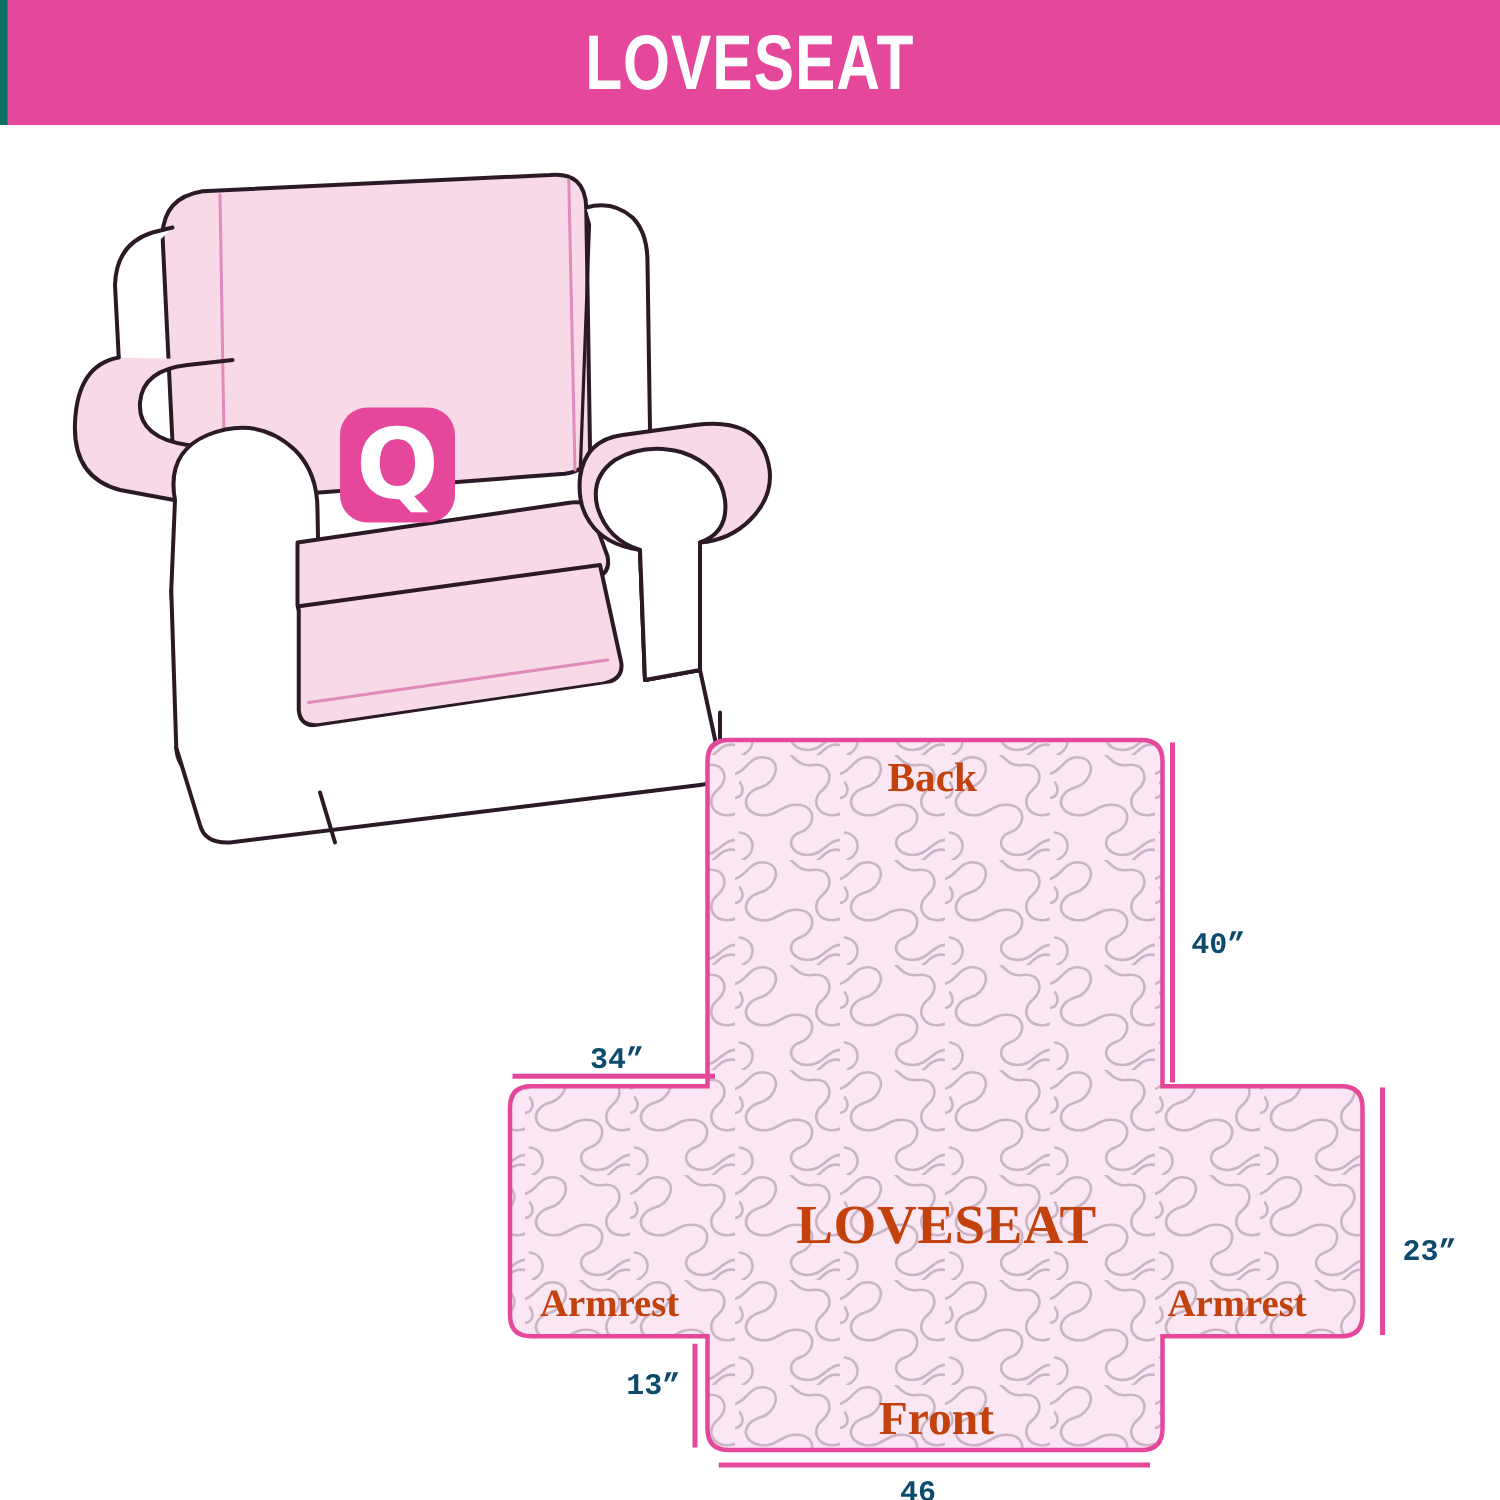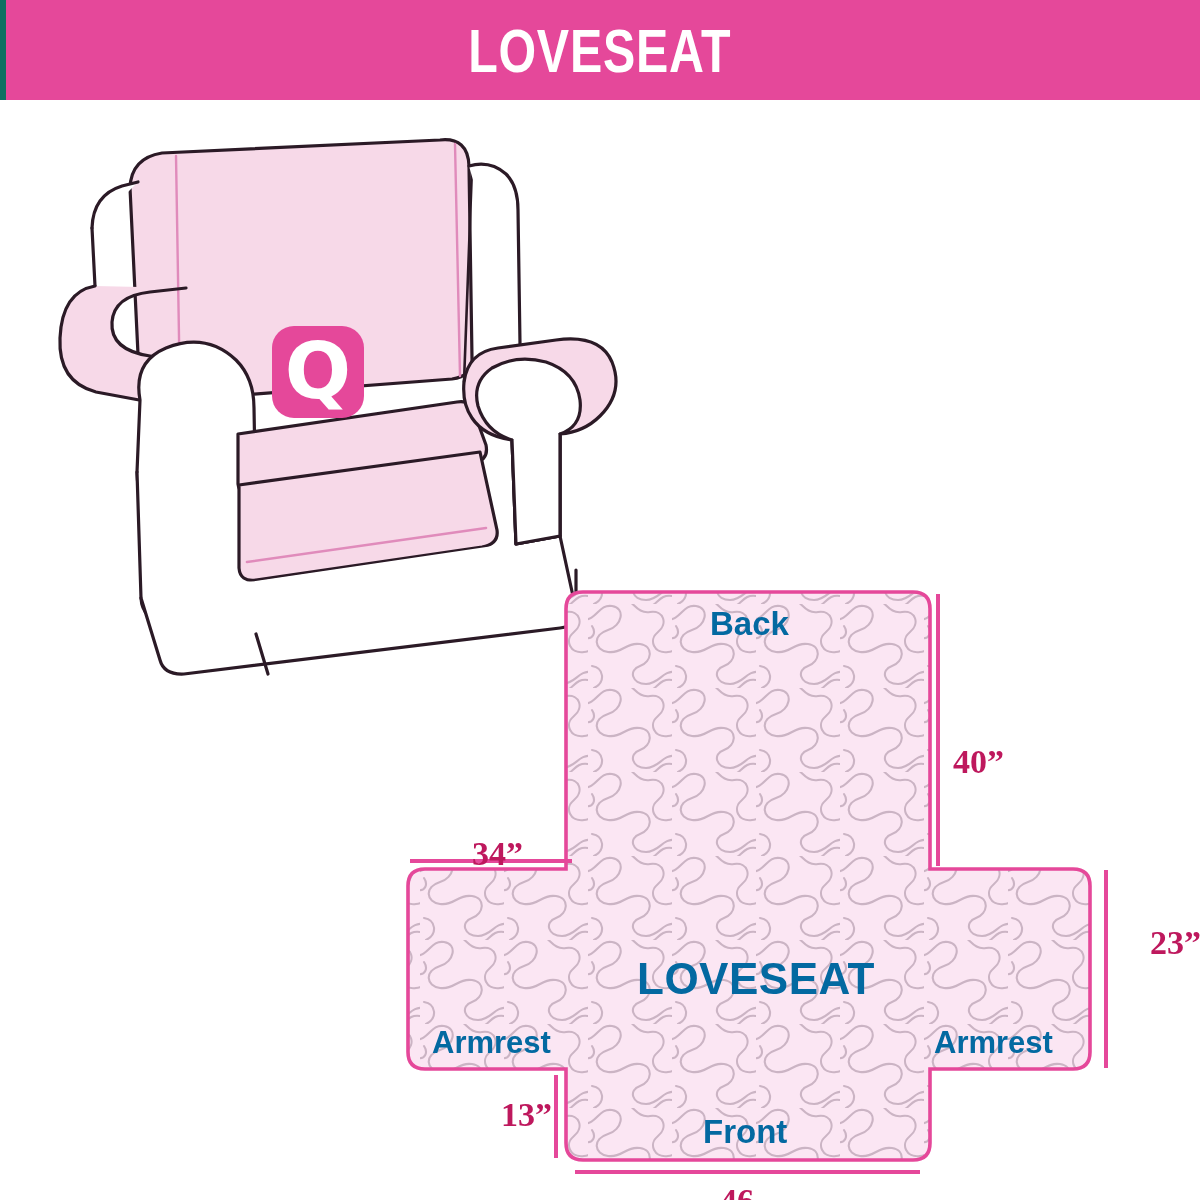--- a/index.html
+++ b/index.html
@@ -56,41 +56,41 @@
   }
   .svg-layer {
     position: absolute;
     left: 0;
     top: 0;
   }
 
   
   .flat-label {
     position: absolute;
-    color: #0369a1;
-    font-weight: bold;
-    white-space: nowrap;
-    font-family: Liberation Sans, sans-serif;
-  }
-  .dim-label {
-    position: absolute;
-    color: #be185d;
+    color: #c2410c;
     font-weight: bold;
     white-space: nowrap;
     font-family: Liberation Serif, serif;
-    font-size: 34px;
+  }
+  .dim-label {
+    position: absolute;
+    color: #0c4a6e;
+    font-weight: bold;
+    white-space: nowrap;
+    font-family: Liberation Mono, monospace;
+    font-size: 24px;
   }
   #label-back      { left: 710px; top: 505px; font-size: 33px; }
-  #label-front     { left: 703px; top: 1013px; font-size: 33px; }
+  #label-front     { left: 703px; top: 1013px; font-size: 38px; }
   #label-armrest-l { left: 432px; top: 925px; font-size: 31px; }
   #label-armrest-r { left: 934px; top: 925px; font-size: 31px; }
   #label-center    { left: 637px; top: 854px; font-size: 44px; letter-spacing: 0.5px; }
 
   #dim-40 { left: 953px; top: 643px; }
-  #dim-23 { left: 1122px; top: 824px; margin-left: 28px; }
+  #dim-23 { left: 1122px; top: 889px; }
   #dim-24 { left: 472px; top: 735px; }
   #dim-13 { left: 501px; top: 996px; }
   #dim-46 { left: 720px; top: 1082px; }
 </style>
 </head>
 <body>
 
 <div id="header-banner">
   <div id="header-edge-strip"></div>
   <div id="header-title">LOVESEAT</div>

